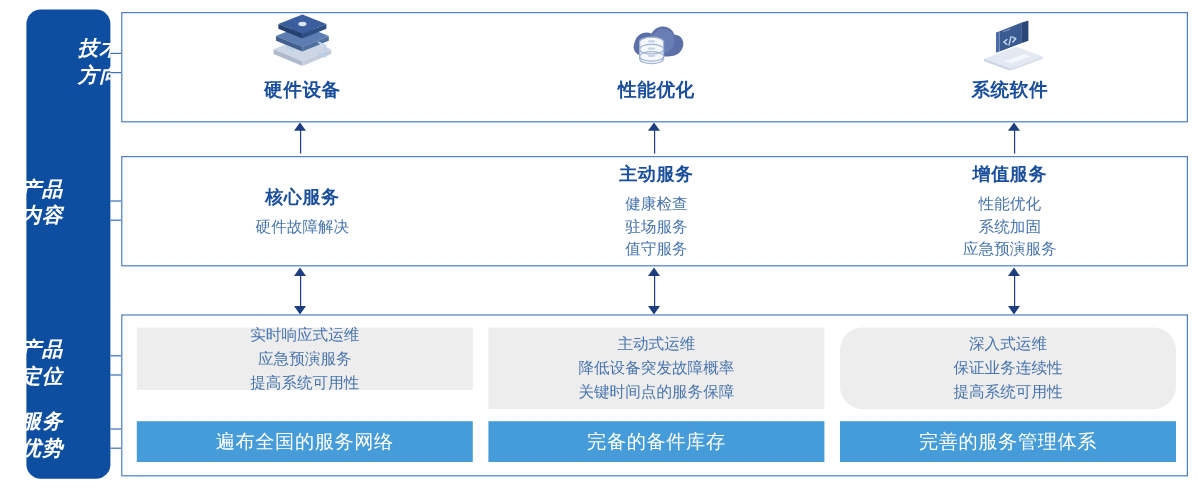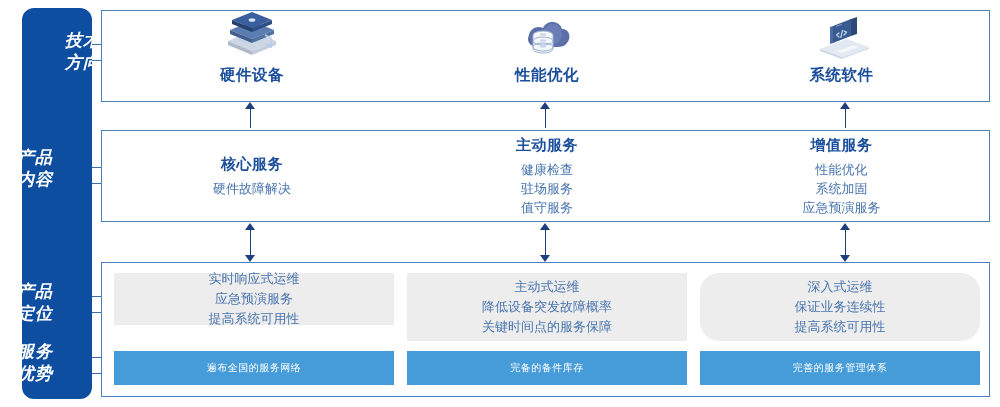--- a/index.html
+++ b/index.html
@@ -125,21 +125,21 @@
     font-size: 13px;
     line-height: 20px;
   }
   .blue-bar {
     position: absolute;
     background: #459CD8;
     display: flex;
     align-items: center;
     justify-content: center;
     color: #ffffff;
-    font-size: 10px;
+    font-size: 16px;
     letter-spacing: 0.5px;
   }
 
   
   .arrow-line {
     position: absolute;
     width: 0;
     border-left: 1.8px solid #1F3E80;
   }
   .arrow-head {

